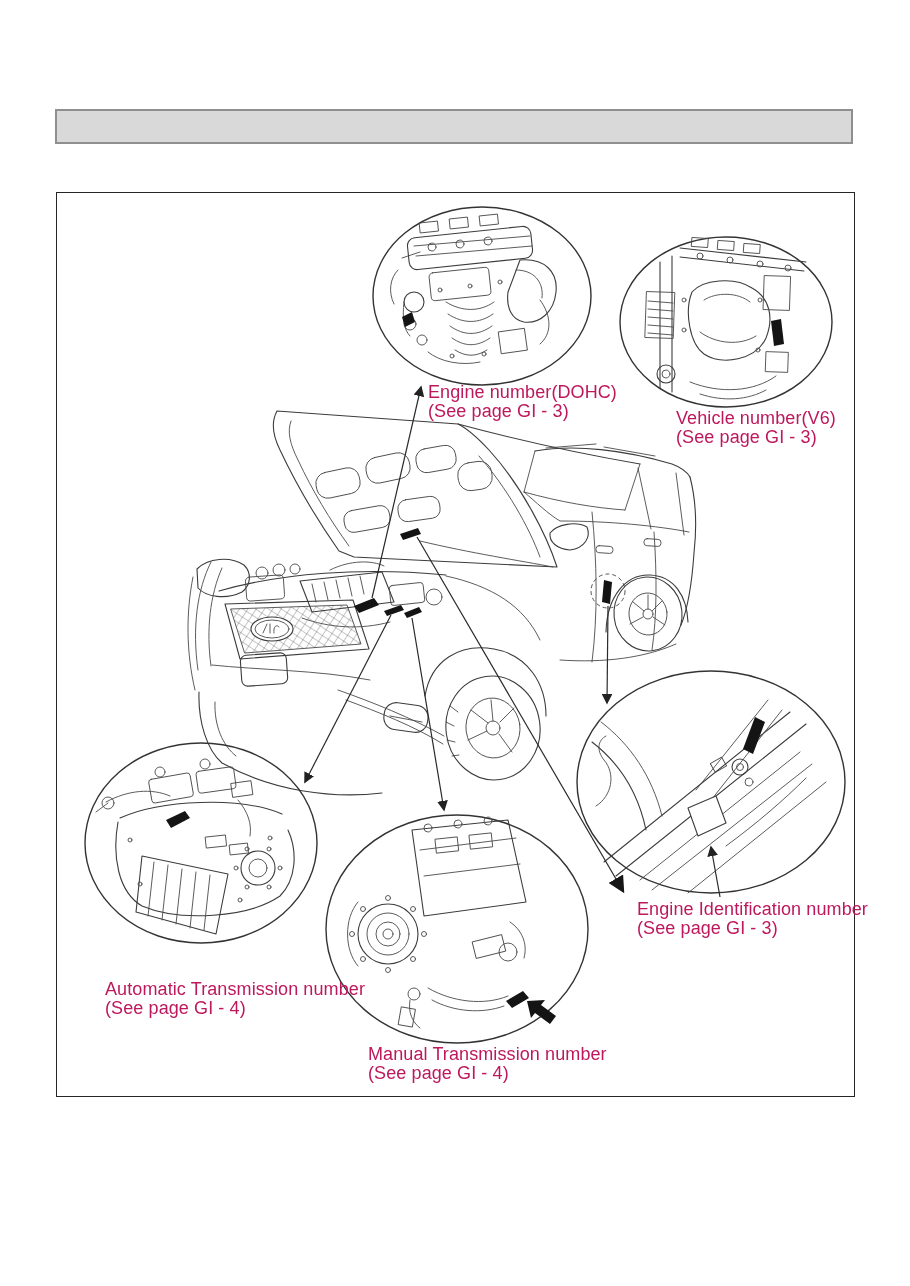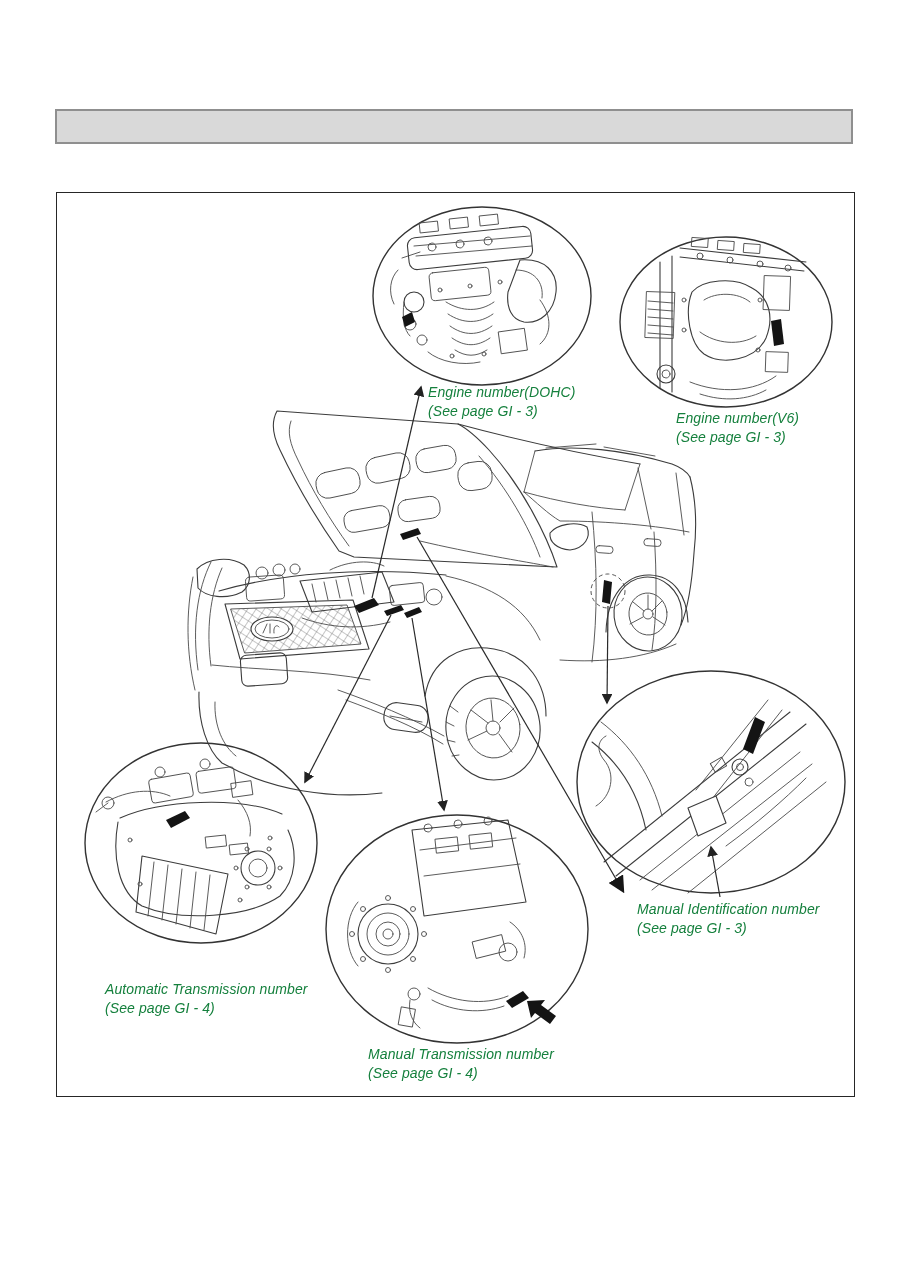--- a/index.html
+++ b/index.html
@@ -1,20 +1,20 @@
 <!DOCTYPE html>
 <html><head>
 <meta charset="utf-8">
 <style>
   html,body{margin:0;padding:0;background:#ffffff;}
   body{width:910px;height:1286px;position:relative;font-family:"Liberation Sans",sans-serif;overflow:hidden;}
   .header-bar{position:absolute;left:55px;top:109px;width:798px;height:35px;background:#d9d9d9;border:2px solid #8f8f8f;box-sizing:border-box;}
   .content-box{position:absolute;left:56px;top:192px;width:799px;height:905px;border:1.5px solid #262626;box-sizing:border-box;background:#ffffff;}
   .diagram-svg{position:absolute;left:0;top:0;width:910px;height:1286px;}
-  .callout{position:absolute;font-size:14px;line-height:19px;color:#15803d;white-space:nowrap;letter-spacing:.1px;font-style:italic;}
+  .callout{position:absolute;font-size:18px;line-height:19px;color:#be185d;white-space:nowrap;letter-spacing:.1px;}
   .callout span{display:block;}
   
   .s{stroke:#3c3c3c;stroke-width:1.1;fill:none;stroke-linecap:round;stroke-linejoin:round;}
   .s2{stroke:#4a4a4a;stroke-width:.9;fill:none;stroke-linecap:round;stroke-linejoin:round;}
   .ring{stroke:#333333;stroke-width:1.4;fill:none;}
   .blk{fill:#141414;stroke:none;}
   .ptr{stroke:#2a2a2a;stroke-width:1.2;fill:none;}
   .wht{fill:#ffffff;stroke:#3c3c3c;stroke-width:1.1;stroke-linejoin:round;}
 </style>
 </head>
@@ -277,25 +277,25 @@
     <path class="ptr" d="M608,606 L607,703" marker-end="url(#ah)"></path>
     <path class="ptr" d="M720,897 L711,847" marker-end="url(#ah)"></path>
   </g>
 </svg>
 
 <div class="callout" style="left:428px;top:383px;">
   <span>Engine number(DOHC)</span>
   <span>(See page GI - 3)</span>
 </div>
 <div class="callout" style="left:676px;top:409px;">
-  <span>Engine number(V6)</span>
+  <span>Vehicle number(V6)</span>
   <span>(See page GI - 3)</span>
 </div>
 <div class="callout" style="left:637px;top:900px;">
-  <span>Manual Identification number</span>
+  <span>Engine Identification number</span>
   <span>(See page GI - 3)</span>
 </div>
 <div class="callout" style="left:105px;top:971px;margin-top:9px;">
   <span>Automatic Transmission number</span>
   <span>(See page GI - 4)</span>
 </div>
 <div class="callout" style="left:368px;top:1045px;">
   <span>Manual Transmission number</span>
   <span>(See page GI - 4)</span>
 </div>

